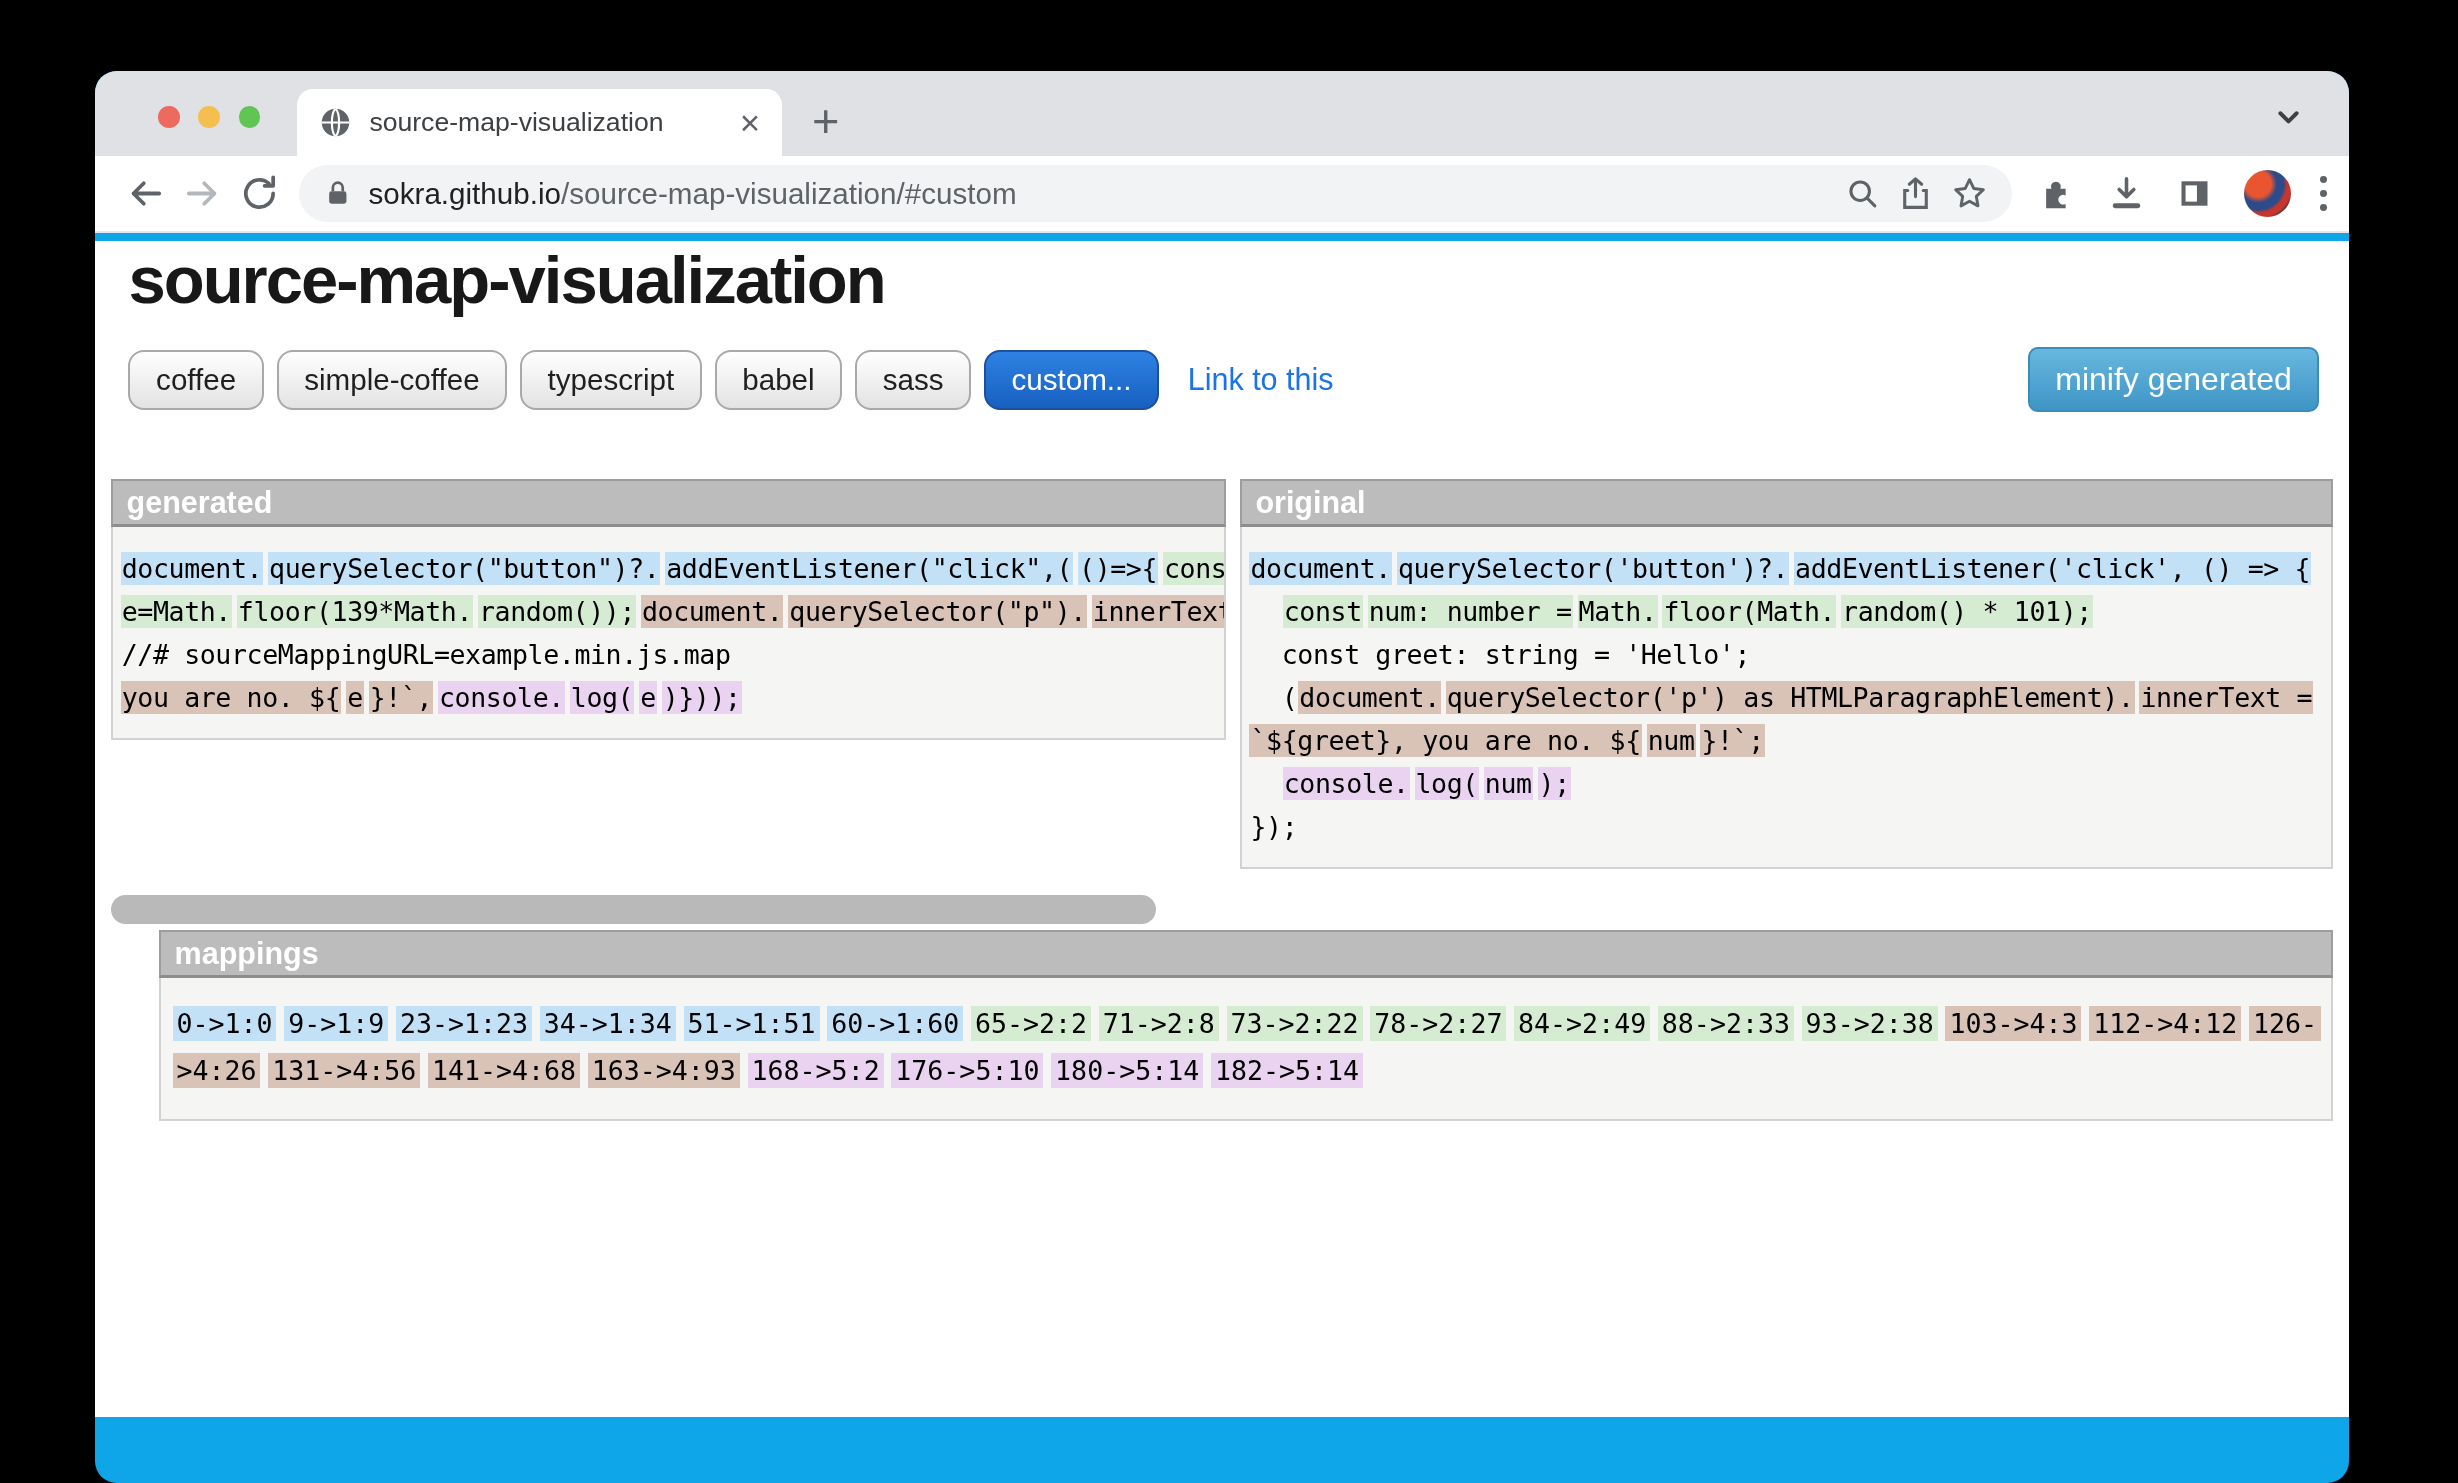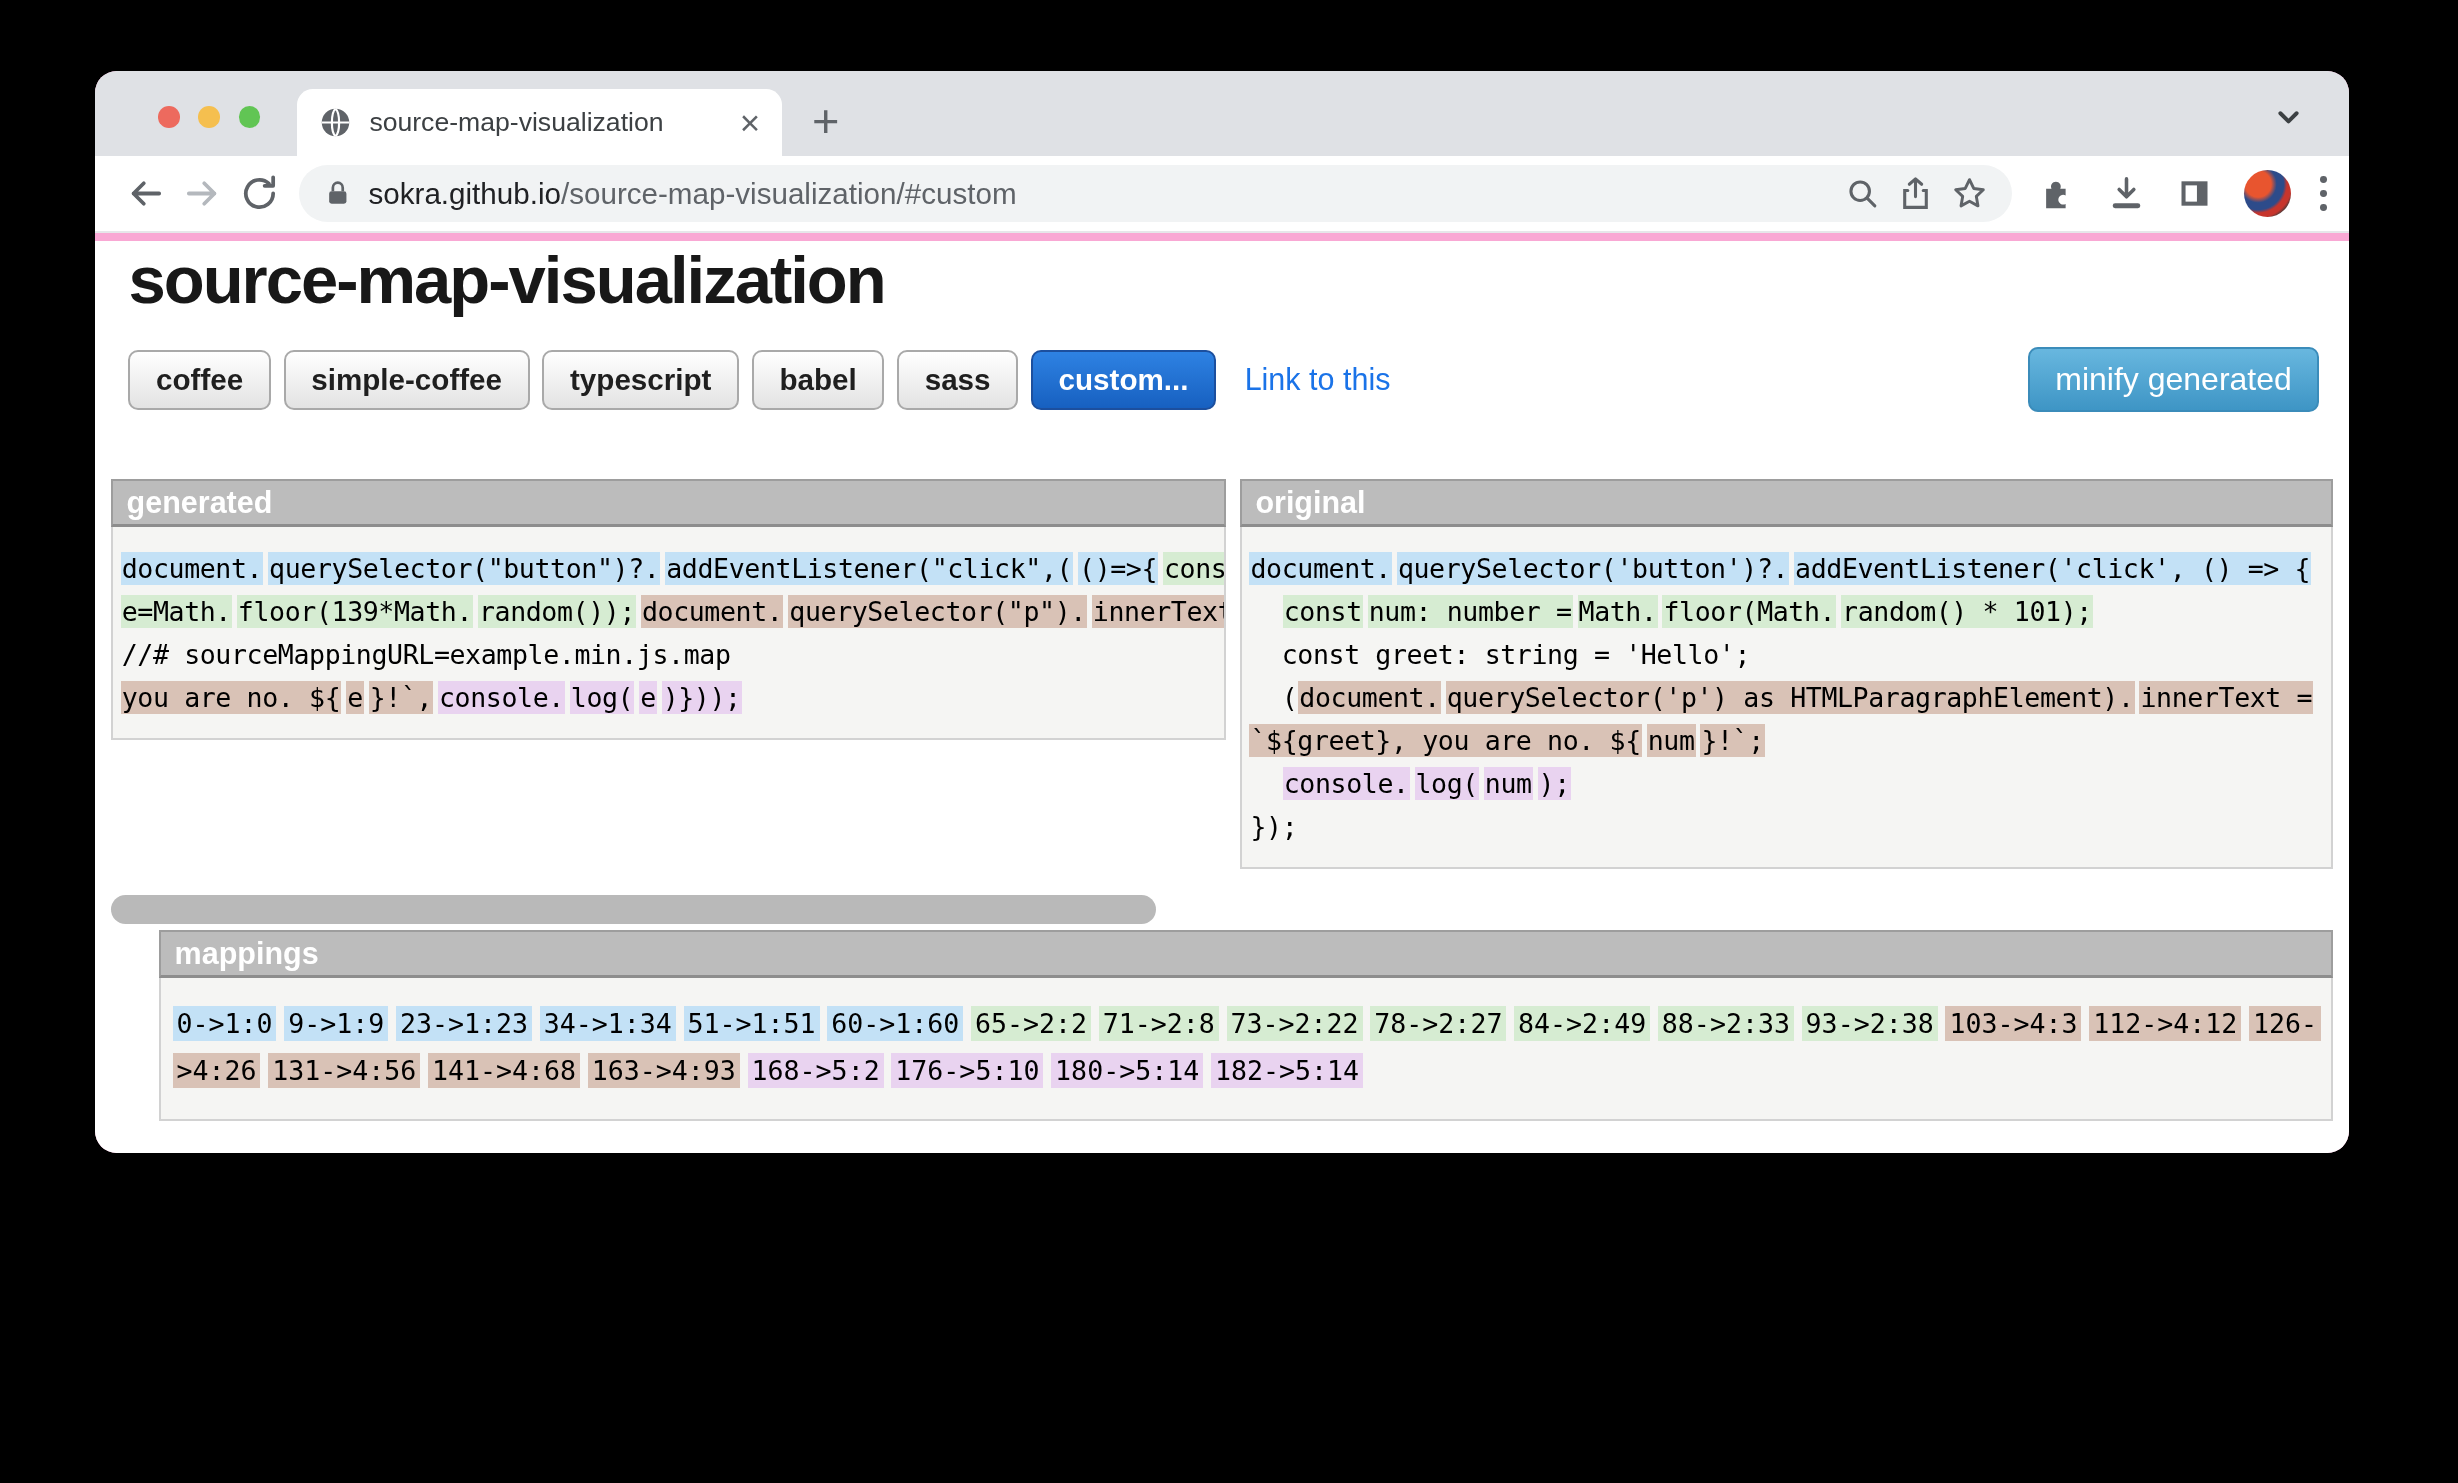--- a/index.html
+++ b/index.html
@@ -2,22 +2,22 @@
 <html style="--blue: #c3e1f6; --green: #d6ecd2; --tan: #d9c2b6; --purple: #e9d3f0; --accent-blue: #1a73e8; --tl-red: #ed6a5e; --tl-yellow: #f5bf4f; --tl-green: #61c554;"><head>
 <meta charset="utf-8">
 <style>
   * { box-sizing: border-box; }
   html,body { margin:0; padding:0; }
   body {
     width:2459px; height:1484px; background:#000;
     font-family:"Liberation Sans", sans-serif; position:relative; overflow:hidden;
   }
   .window {
-    position:absolute; left:95px; top:71px; width:2254px; height:1082px;
-    border-radius:21.7px; overflow:hidden; background:#f9a8d4;
+    position:absolute; left:95px; top:71px; width:2254px; height:1412px;
+    border-radius:21.7px; overflow:hidden; background:#0ea5e9;
   }
   
   .tabstrip { height:85px; background:#dfe1e5; position:relative; }
   .lights { position:absolute; left:63px; top:35px; display:flex; gap:18.7px; }
   .light { width:21.7px; height:21.7px; border-radius:50%; }
   .light.red { background:var(--tl-red); }
   .light.yellow { background:var(--tl-yellow); }
   .light.green { background:var(--tl-green); }
   .tab {
     position:absolute; left:202px; bottom:0; width:485px; height:67px; background:#fff;
@@ -45,24 +45,23 @@
   }
   .kebab { display:flex; flex-direction:column; gap:6.9px; align-items:center; }
   .kebab i { width:6.9px; height:6.9px; border-radius:50%; background:#5f6368; }
   
   .content { padding:0 15.8px; position:relative; background:#fff; height:1176px; }
   .credit { text-align:right; font-size:28.6px; color:#202124; padding-top:23.6px; padding-right:11.8px; }
   .credit .repo-link { color:#1a73e8; margin-left:25.6px; text-decoration:none; cursor:pointer; }
   h1.page-title { margin:7.9px 0 0 17.7px; font-size:67px; font-weight:bold; color:#181818; letter-spacing:-2px; }
   .examples { display:flex; align-items:center; margin:29.6px 0 0 17.7px; gap:12.8px; }
   .btn {
-    font-size:29.6px; padding:10.8px 25.6px; border:2px solid #a9a9a9; border-radius:10px;
+    font-size:29.6px; padding:10.8px 25.6px; border:2px solid #a9a9a9; border-radius:16px;
     background:linear-gradient(#ffffff,#e3e3e3); color:#1f1f1f; cursor:pointer;
     font-family:"Liberation Sans", sans-serif;
-    font-weight:bold;
   }
   .btn.active {
     background:linear-gradient(#2e82e3,#1760c0); border-color:#1c4f9e; color:#fff;
   }
   .link-to-this { font-size:30.5px; color:#1a73e8; margin-left:15.8px; text-decoration:none; cursor:pointer; }
   .minify-btn {
     margin-left:auto; margin-right:13.8px; font-size:32px; padding:11.8px 25.6px; border-radius:9.9px;
     background:linear-gradient(#68b7df,#3e95c5); border:2px solid #3b8cba; color:#fff; cursor:pointer;
     font-family:"Liberation Sans", sans-serif;
   }

